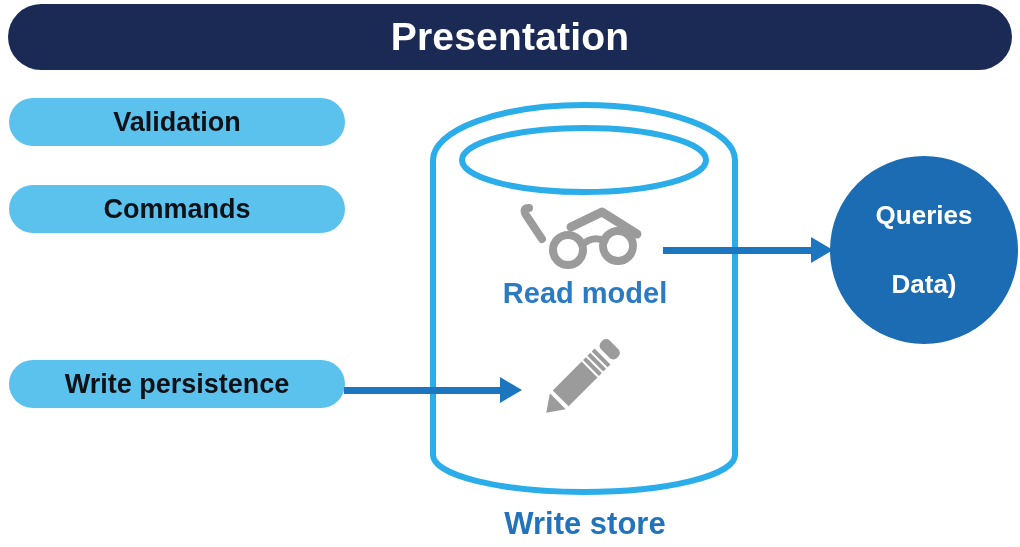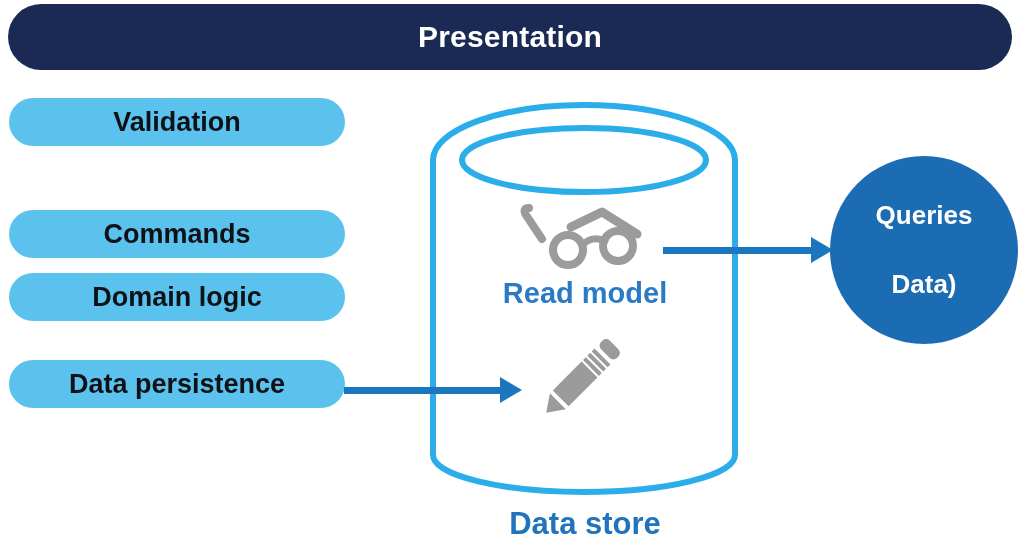--- a/index.html
+++ b/index.html
@@ -20,31 +20,31 @@
     position:relative;
     width:1020px;height:547px;
     background:#ffffff;
     overflow:hidden;
   }
   
   .presentation-bar{
     position:absolute;left:8px;top:4px;width:1004px;height:66px;
     background:var(--navy);border-radius:33px;
     display:flex;align-items:center;justify-content:center;
-    color:#ffffff;font-size:30px;font-weight:bold;letter-spacing:.2px;
+    color:#ffffff;font-size:39px;font-weight:bold;letter-spacing:.2px;
   }
   
   .pill{
     position:absolute;left:9px;width:336px;height:48px;
     background:var(--pill-blue);border-radius:30px;
     display:flex;align-items:center;justify-content:center;
     color:var(--pill-text);font-size:27px;font-weight:bold;
   }
   .pill-validation{top:98px;}
-  .pill-commands{top:185px;margin-top:25px;}
+  .pill-commands{top:185px;}
   .pill-domain{top:273px;}
   .pill-persistence{top:360px;}
   
   .cylinder-svg{position:absolute;left:425px;top:95px;}
   
   .glasses-svg{position:absolute;left:515px;top:201px;}
   .pencil-svg{position:absolute;left:527px;top:330px;}
   
   .model-label{
     position:absolute;left:425px;width:320px;text-align:center;
@@ -83,25 +83,22 @@
   <div class="presentation-bar">
     <span>Presentation</span>
   </div>
 
   <div class="pill pill-validation">
     <span>Validation</span>
   </div>
   <div class="pill pill-commands">
     <span>Commands</span>
   </div>
-  <div class="pill pill-domain">
-    <span>Domain logic</span>
-  </div>
   <div class="pill pill-persistence">
-    <span>Data persistence</span>
+    <span>Write persistence</span>
   </div>
 
   <svg class="cylinder-svg" width="320" height="410" viewBox="0 0 320 410">
     <path d="M 8 65 A 151 55 0 0 1 310 65 L 310 360 A 151 37 0 0 1 8 360 Z" fill="none" stroke="#2badea" stroke-width="6" stroke-linejoin="round"></path>
     <ellipse cx="159" cy="65" rx="122" ry="32" fill="none" stroke="#2badea" stroke-width="6"></ellipse>
   </svg>
 
   <svg class="glasses-svg" width="135" height="72" viewBox="0 0 135 72">
     <g fill="none" stroke="#9b9b9b" stroke-linecap="round" stroke-linejoin="round">
       <path d="M 27 38 L 11 14 Q 7 7 14 7" stroke-width="8"></path>
@@ -117,21 +114,21 @@
       <rect x="39" y="0" width="22" height="12" rx="5"></rect>
       <rect x="39" y="16" width="22" height="4"></rect>
       <rect x="39" y="22" width="22" height="4"></rect>
       <rect x="39" y="28" width="22" height="4"></rect>
       <rect x="39" y="34" width="22" height="40"></rect>
       <polygon points="39,78 61,78 50,94"></polygon>
     </g>
   </svg>
 
   <div class="model-label read-model-label">Read model</div>
-  <div class="datastore-label">Data store</div>
+  <div class="datastore-label">Write store</div>
 
   <div class="arrow-line write-arrow-line"></div>
   <div class="arrow-head write-arrow-head"></div>
 
   <div class="arrow-line read-arrow-line"></div>
   <div class="arrow-head read-arrow-head"></div>
 
   <div class="queries-circle">
     <span>Queries</span>
     <span>Data)</span>

